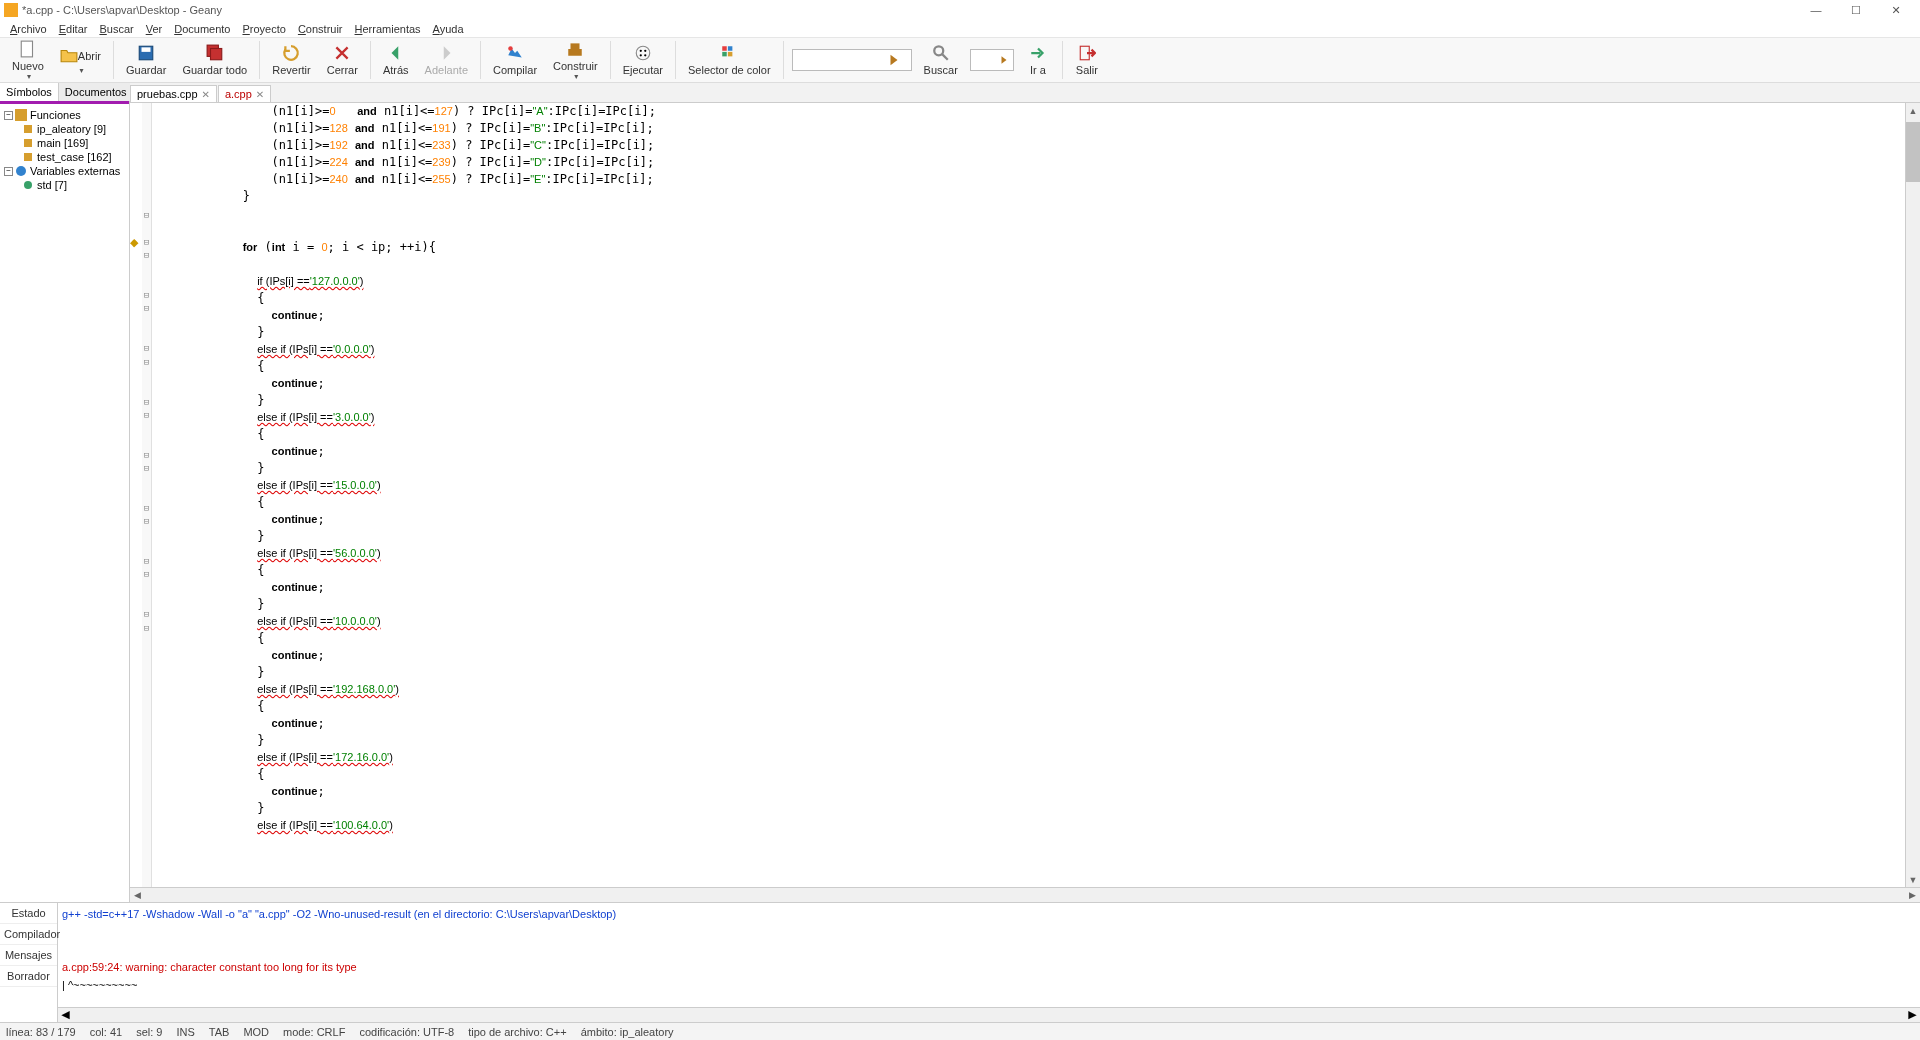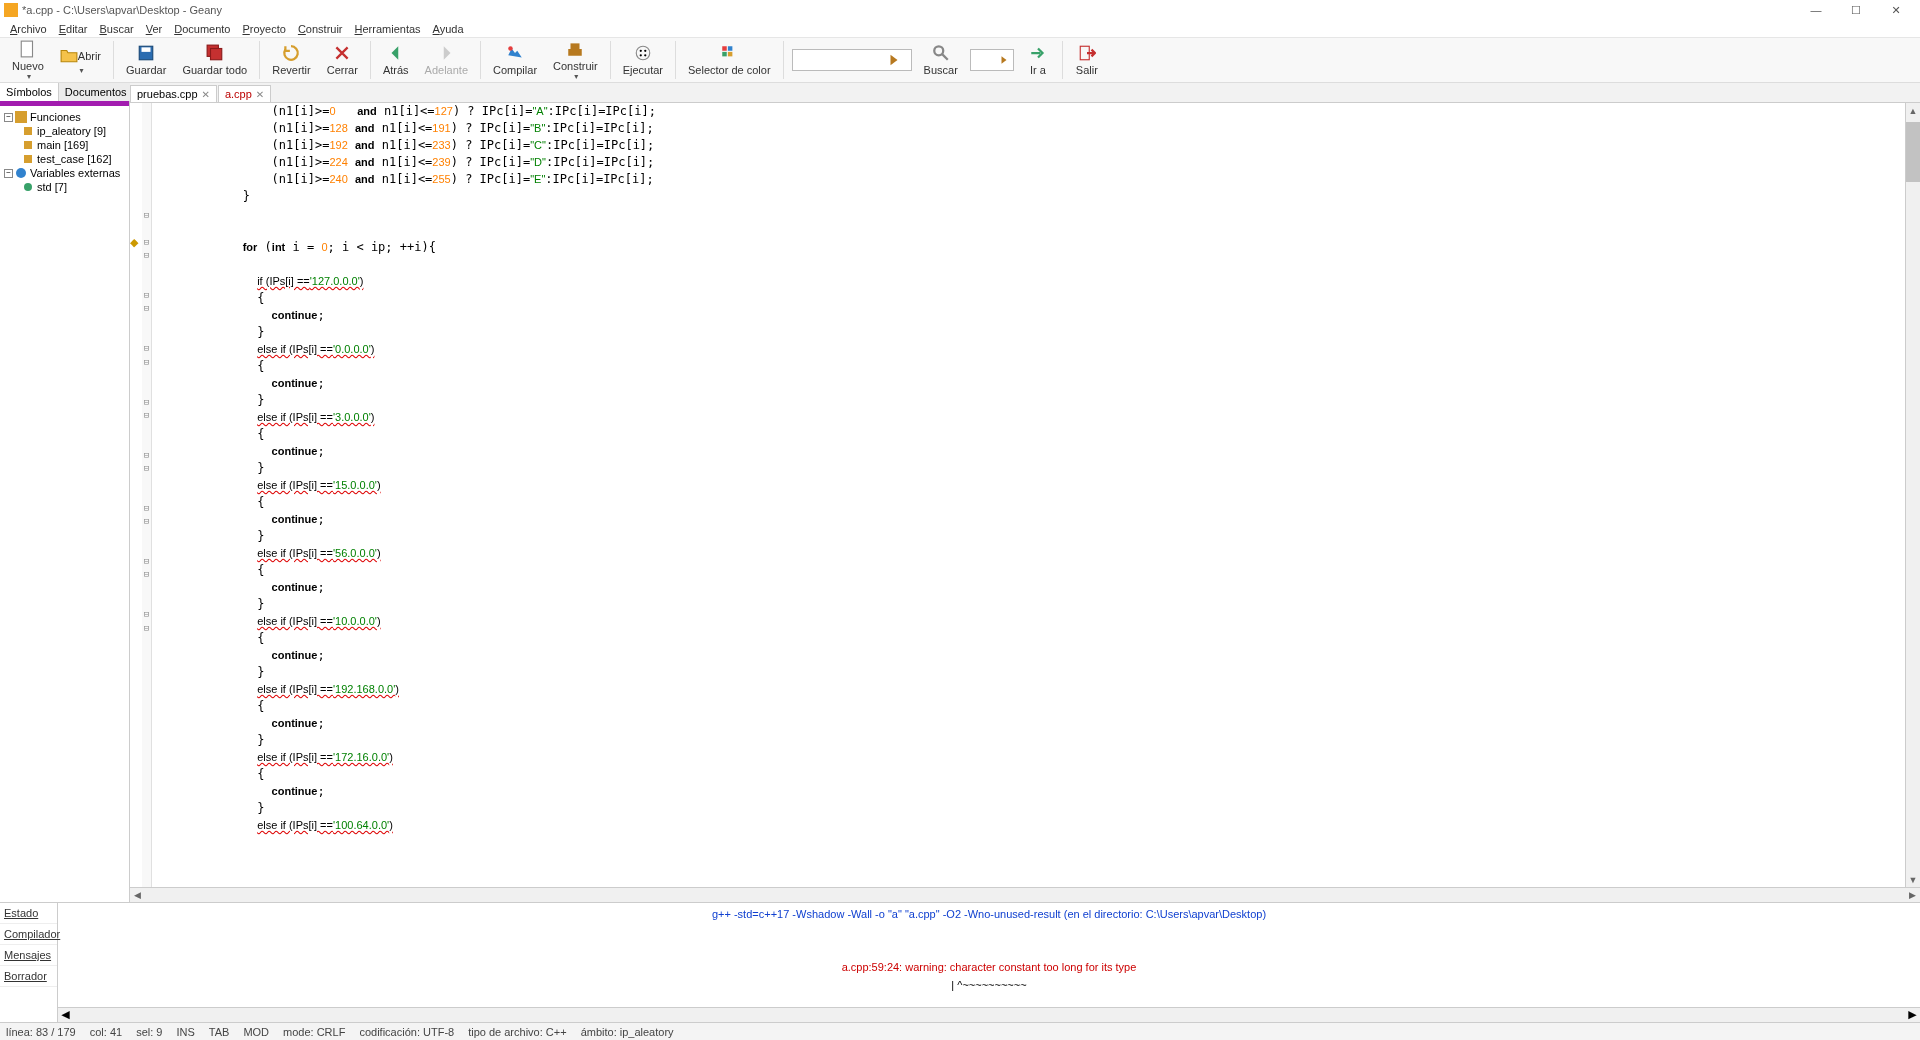--- a/index.html
+++ b/index.html
@@ -26,21 +26,21 @@
 .tb-caret { font-size: 8px; color: #555; margin-left: 2px; }
 .tb-field { height: 22px; border: 1px solid #bbb; background: #fff; display: flex; align-items: center; padding: 0 4px; margin: 0 4px; }
 .tb-field input { border: none; outline: none; font-size: 11px; }
 .tb-field .fico { width: 14px; height: 14px; }
 
 
 .main { flex: 1; display: flex; min-height: 0; background: #fff; }
 
 
 .side { width: 130px; border-right: 1px solid #ccc; display: flex; flex-direction: column; }
-.side-tabs { display: flex; background: #c2410c; border-bottom: 5px solid #a21caf; font-size: 10px; }
+.side-tabs { display: flex; background: #c2410c; border-bottom: 3px solid #a21caf; font-size: 10px; }
 .side-tab { padding: 3px 6px; border-right: 1px solid #ccc; background: #fff; }
 .side-tab.inactive { background: #ececec; }
 .tree { padding: 4px 2px; overflow: auto; flex: 1; background: #fff; }
 .tree-row { display: flex; align-items: center; padding: 1px 2px; white-space: nowrap; }
 .tree-exp { width: 9px; height: 9px; border: 1px solid #888; display: inline-flex; align-items: center; justify-content: center; font-size: 8px; line-height: 8px; margin-right: 2px; }
 .tree-ico { width: 12px; height: 12px; margin-right: 3px; display: inline-block; }
 .tree-ind { display: inline-block; }
 
 
 .ed { flex: 1; display: flex; flex-direction: column; min-width: 0; }
@@ -59,23 +59,23 @@
 .marker { width: 12px; background: #fff; line-height: 13.3px; font-size: 10px; }
 .marker .m { color: #c90; }
 
 .hsb { height: 15px; background: #f0f0f0; border-top: 1px solid #ccc; display: flex; align-items: center; }
 .hsb .arrow { width: 15px; height: 15px; display: flex; align-items: center; justify-content: center; color: #666; font-size: 9px; }
 .hsb .track { flex: 1; }
 
 
 .bottom { height: 120px; border-top: 1px solid #ccc; display: flex; background: #fff; }
 .btabs { width: 58px; border-right: 1px solid #ccc; font-size: 10px; }
-.btab { padding: 4px 4px; border-bottom: 1px solid #eee; color: #333; text-decoration: underline; }
+.btab { padding: 4px 4px; border-bottom: 1px solid #eee; text-align: center; color: #333; }
 .btab.active { background: #fff; }
-.bout { flex: 1; overflow: auto; font-family: Consolas, monospace; font-size: 11px; line-height: 18px; padding: 2px 4px; text-align: center; }
+.bout { flex: 1; overflow: auto; font-family: Consolas, monospace; font-size: 11px; line-height: 18px; padding: 2px 4px; }
 .bout .bl { color: #1040d0; }
 .bout .wr { color: #c00; margin-top: 35px; }
 .bborder{ border-top: 1px solid #ccc; height:15px; display:flex; background:#f0f0f0;}
 
 
 .status { height: 18px; background: #f4f4f4; border-top: 1px solid #ccc; display: flex; align-items: center; padding: 0 6px; color: #444; font-size: 11px; gap: 14px; }
 
 
 .vsb { width: 15px; background: #f0f0f0; border-left: 1px solid #ccc; display: flex; flex-direction: column; }
 .vsb .arrow { height: 15px; display:flex; align-items:center; justify-content:center; font-size:9px; color:#666;}

